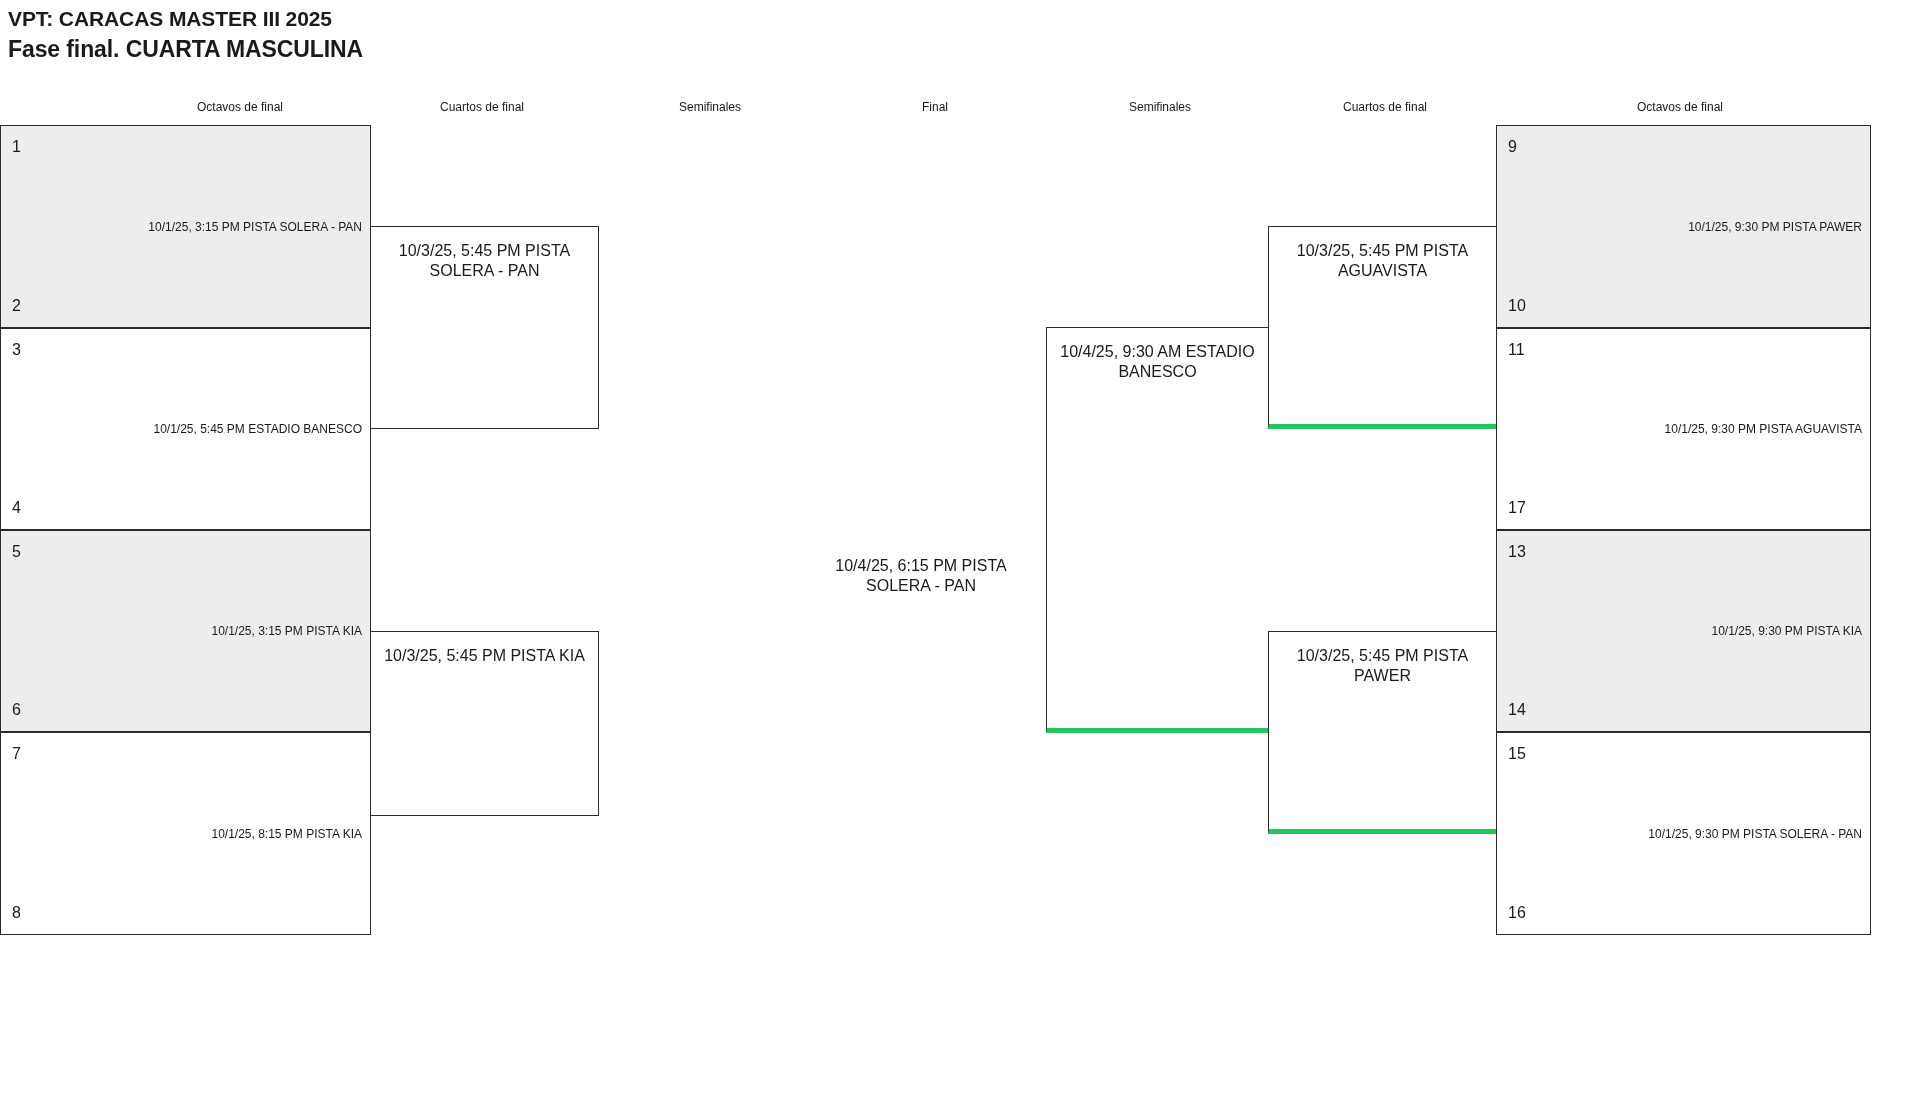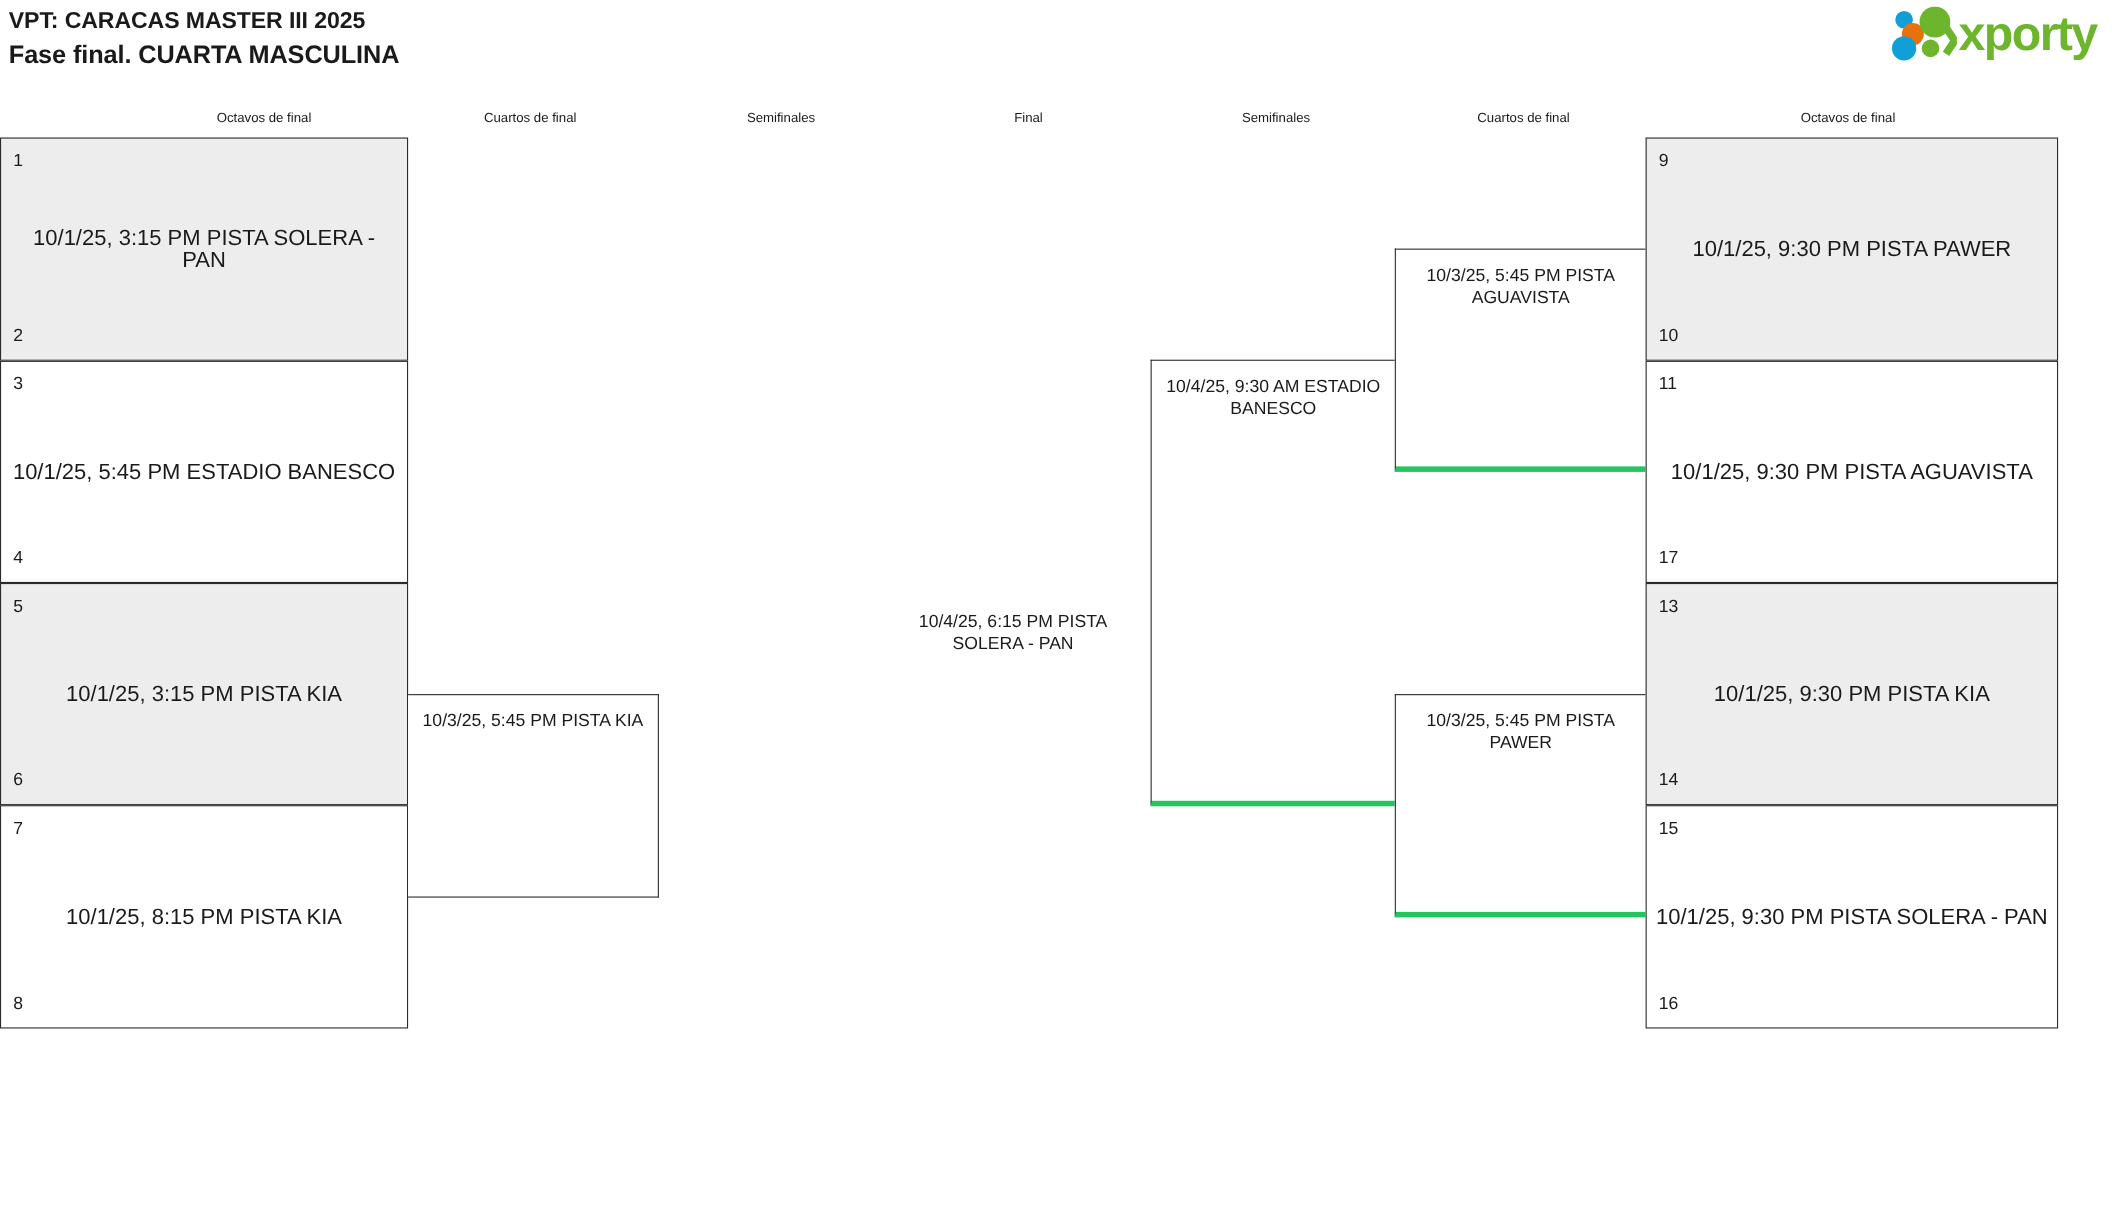--- a/index.html
+++ b/index.html
@@ -56,21 +56,21 @@
   .seed {
     position: absolute; left: 11px; font-size: 16px; color: #1a1a1a;
     line-height: 18px;
   }
   .seed.top { top: 12px; }
   .seed.bot { bottom: 12px; }
 
   .r1-label {
     position: absolute; left: 0; right: 0; top: 50%;
     transform: translateY(-50%);
-    text-align: center; font-size: 20px; line-height: 20px;
+    text-align: right; font-size: 12px; line-height: 20px;
     padding: 0 8px;
   }
 
   
   .lbox {
     position: absolute;
     border-top: 1px solid #2b2b2b;
     border-right: 1px solid #2b2b2b;
     border-bottom: 1px solid #2b2b2b;
     background: #ffffff;
@@ -99,31 +99,20 @@
 </head>
 <body>
 
 <div class="page">
 
   <div class="header">
     <div class="title-line1">VPT: CARACAS MASTER III 2025</div>
     <div class="title-line2">Fase final. CUARTA MASCULINA</div>
   </div>
 
-  <div class="logo">
-    <svg width="60" height="50" viewBox="0 0 60 50">
-      <circle cx="12" cy="12" r="8" fill="#119fd6"></circle>
-      <circle cx="20" cy="25" r="10" fill="#e8710a"></circle>
-      <circle cx="12" cy="38" r="11" fill="#119fd6"></circle>
-      <circle cx="40" cy="14" r="14" fill="#6cb52d"></circle>
-      <circle cx="36" cy="38" r="8" fill="#6cb52d"></circle>
-      <path d="M52 22 L58 31 L52 40" stroke="#6cb52d" stroke-width="7" fill="none" stroke-linecap="square"></path>
-    </svg>
-    <span class="logo-word">xporty</span>
-  </div>
 
   <div class="round-head" style="left:110px;  width:260px;">Octavos de final</div>
   <div class="round-head" style="left:352px;  width:260px;">Cuartos de final</div>
   <div class="round-head" style="left:580px;  width:260px;">Semifinales</div>
   <div class="round-head" style="left:805px;  width:260px;">Final</div>
   <div class="round-head" style="left:1030px; width:260px;">Semifinales</div>
   <div class="round-head" style="left:1255px; width:260px;">Cuartos de final</div>
   <div class="round-head" style="left:1550px; width:260px;">Octavos de final</div>
 
   <div class="bracket">
@@ -145,20 +134,23 @@
       <div class="r1-label">10/1/25, 3:15 PM PISTA KIA</div>
       <span class="seed bot">6</span>
     </div>
 
     <div class="mbox r1" style="left:0px; top:732px; width:371px; height:203px;">
       <span class="seed top">7</span>
       <div class="r1-label">10/1/25, 8:15 PM PISTA KIA</div>
       <span class="seed bot">8</span>
     </div>
 
+    <div class="lbox" style="left:371px; top:226px; width:228px; height:203px;">
+      <div class="box-label">10/3/25, 5:45 PM PISTA SOLERA - PAN</div>
+    </div>
 
     <div class="lbox" style="left:371px; top:631px; width:228px; height:185px;">
       <div class="box-label">10/3/25, 5:45 PM PISTA KIA</div>
     </div>
 
 
     <div class="final-label" style="left:821px; top:556px; width:200px;">10/4/25, 6:15 PM PISTA SOLERA - PAN</div>
 
     <div class="rbox" style="left:1046px; top:327px; width:222px; height:406px;">
       <div class="box-label">10/4/25, 9:30 AM ESTADIO BANESCO</div>

